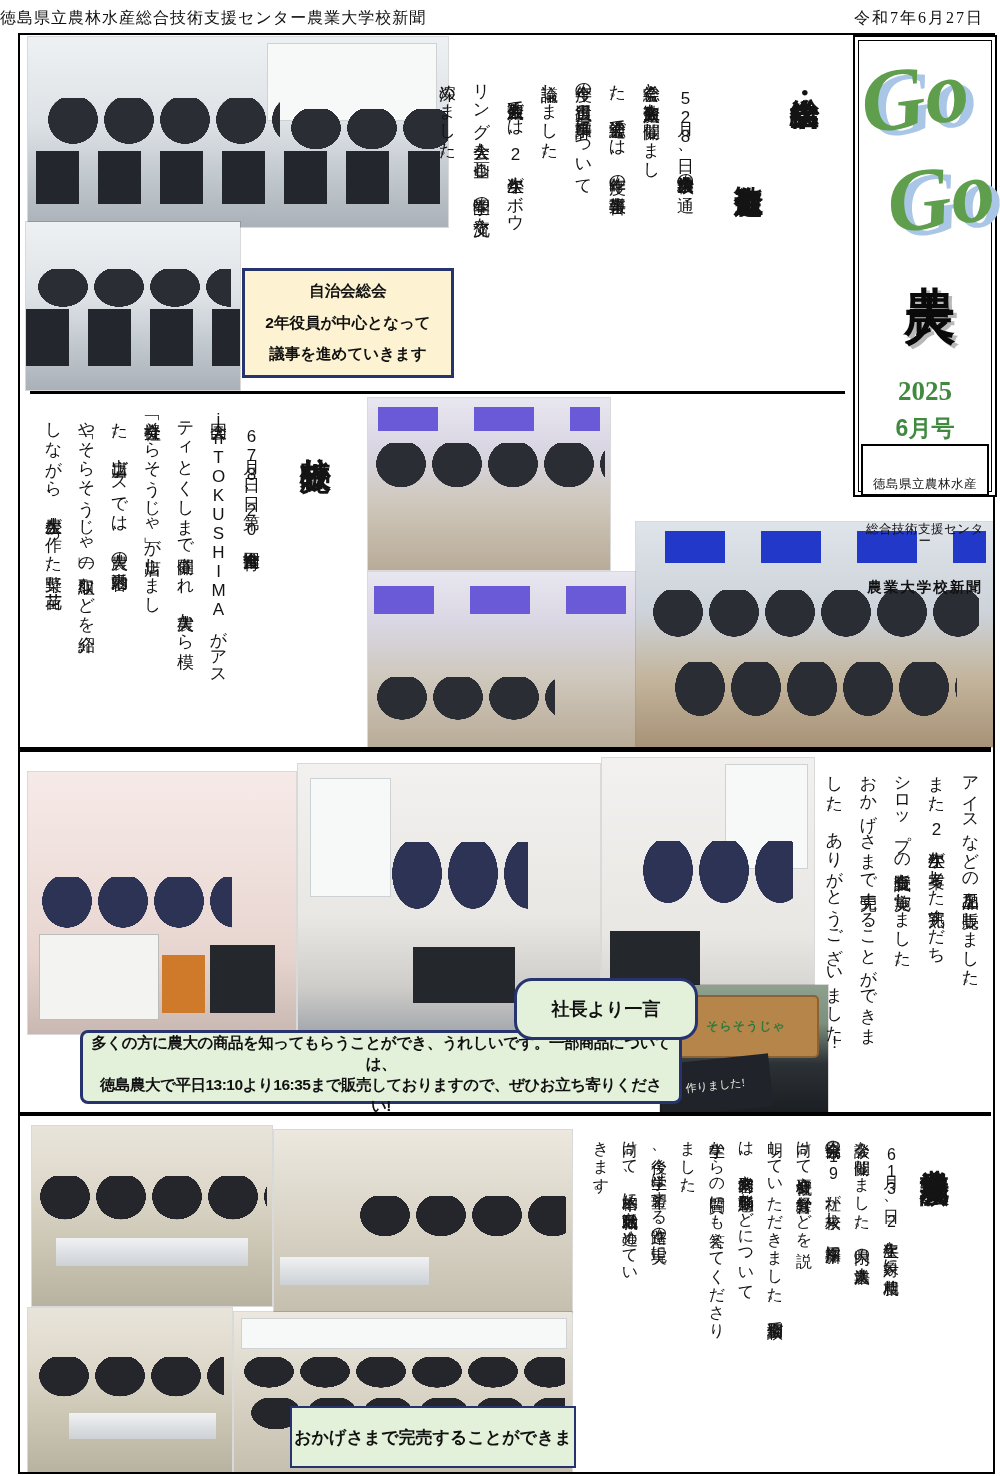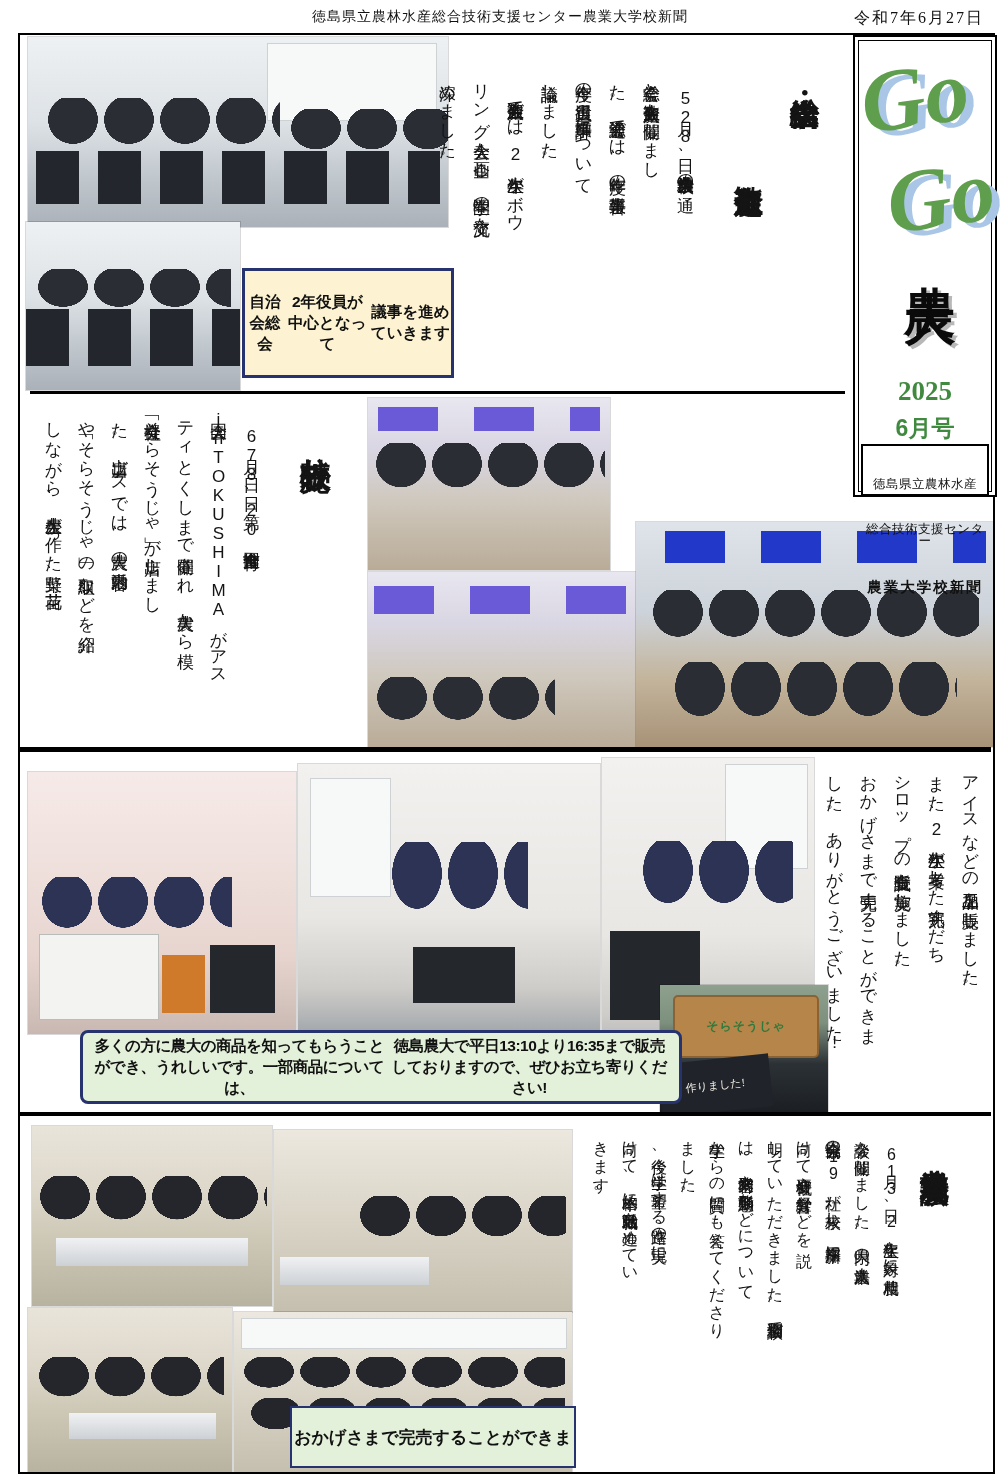--- a/index.html
+++ b/index.html
@@ -1,21 +1,21 @@
 <!DOCTYPE html>
 <html><head>
 <meta charset="utf-8">
 <style>
   html,body{margin:0;padding:0;background:#ffffff;}
   #page{position:relative;width:1000px;height:1476px;background:#fff;overflow:hidden;
         font-family:"Liberation Sans","DejaVu Sans",sans-serif;color:#111;}
   .serif{font-family:"Liberation Serif","DejaVu Serif",serif;}
 
   
-  #hdr-title{position:absolute;top:8px;left:0;right:0;text-align:center;font-size:14px;letter-spacing:1px;}
+  #hdr-title{position:absolute;top:8px;left:0;right:0;text-align:left;font-size:16px;letter-spacing:1px;}
   #hdr-date{position:absolute;top:8px;right:16px;font-size:16px;letter-spacing:2px;}
   #frame{position:absolute;left:18px;top:33px;width:973px;height:1437px;border:2.5px solid #000;}
 
   
   .divider{position:absolute;background:#000;}
   #div1{left:30px;top:391px;width:815px;height:3px;}
   #div2{left:20px;top:747px;width:971px;height:5px;}
   #div3{left:20px;top:1112px;width:971px;height:4px;}
 
   
@@ -42,21 +42,21 @@
          font-size:52px;font-weight:800;color:#0a0a0a;letter-spacing:8px;text-shadow:3.5px 3.5px 0 #b8b8b8;}
   #mh-year{position:absolute;left:0;right:0;top:335px;text-align:center;font-size:27px;font-weight:800;
            color:#3f8a3f;font-family:"Liberation Serif","DejaVu Serif",serif;}
   #mh-issue{position:absolute;left:0;right:0;top:372px;text-align:center;font-size:23px;font-weight:800;color:#3f8a3f;}
   #orgbox{position:absolute;left:2px;right:2px;top:403px;height:48px;border:2px solid #000;background:#fff;
           display:flex;flex-direction:column;justify-content:space-evenly;text-align:center;}
   .orgline{font-size:12.5px;letter-spacing:0.5px;line-height:1;margin-top:32px;}
   .orgline.b{font-size:14.5px;font-weight:700;letter-spacing:2px;}
 
   
-  .capbox{position:absolute;z-index:3;display:flex;flex-direction:row;justify-content:space-evenly;
+  .capbox{position:absolute;z-index:3;display:flex;flex-direction:column;justify-content:space-evenly;
           align-items:center;text-align:center;font-weight:800;}
   .yellow{background:#fdf3d2;border:3px solid #27336e;}
   .green{background:#e3f0da;border:3px solid #27336e;}
   #cap1{left:242px;top:268px;width:206px;height:104px;font-size:15.5px;}
   #cap2{left:658px;top:398px;width:188px;height:108px;font-size:15.5px;}
   #bubble{left:514px;top:978px;width:178px;height:56px;border-radius:18px;font-size:18px;z-index:4;}
   #banner{left:80px;top:1030px;width:602px;height:74px;border-radius:8px;font-size:15.5px;
           letter-spacing:-0.5px;padding:0 8px;box-sizing:border-box;}
   #cap3{left:290px;top:1406px;width:282px;height:58px;font-size:17px;border-width:2.5px;}
 
@@ -250,20 +250,23 @@
       <span>作りました!</span>
     </div>
   </div>
 
   <div id="a3-body" class="vtext">アイスなどの加工品を販売しました。
 また、2年次生が考案した完熟すだち
 シロップの試食販売も実施しました。
 おかげさまで完売することができま
 した。ありがとうございました!</div>
 
+  <div id="bubble" class="capbox green">
+    <div>社長より一言</div>
+  </div>
   <div id="banner" class="capbox green">
     <div>多くの方に農大の商品を知ってもらうことができ、うれしいです。一部商品については、</div>
     <div>徳島農大で平日13:10より16:35まで販売しておりますので、ぜひお立ち寄りください!</div>
   </div>
 
   <div id="div3" class="divider"></div>
 
   <div id="a4-head" class="vtext vhead">農業法人就農相談会</div>
   <div id="a4-body" class="vtext">　6月13日、2年次生を対象に就農相
 談会を開催しました。県内の農業法人

